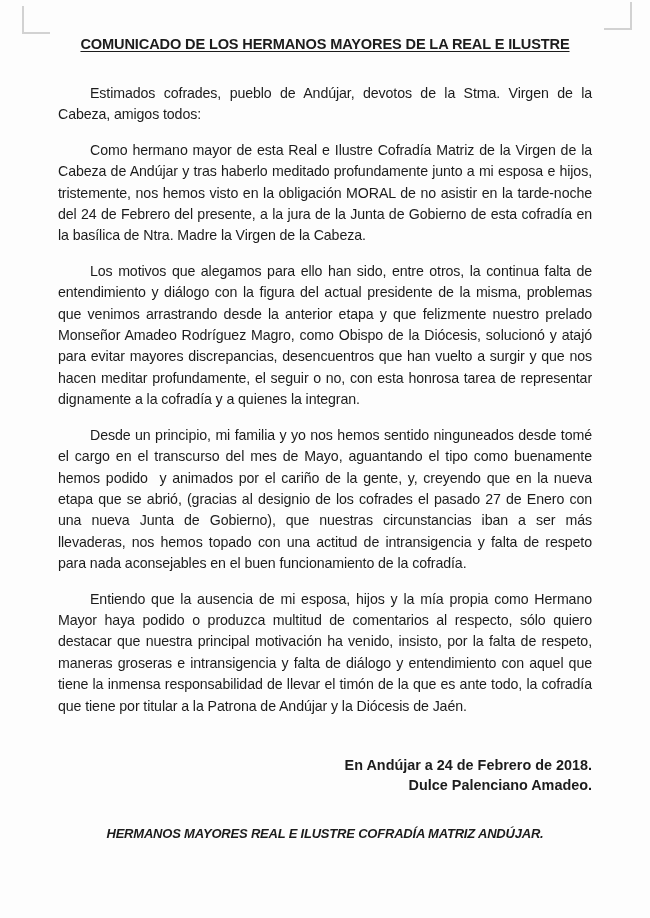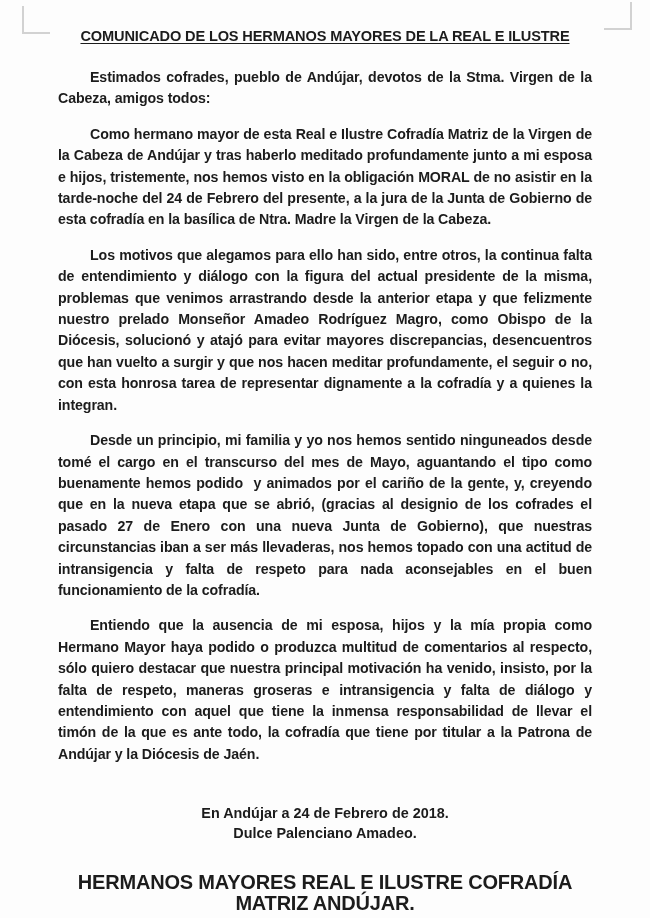--- a/index.html
+++ b/index.html
@@ -39,21 +39,21 @@
 
   .page {
     position: absolute;
     left: 58px;
     top: 0;
     width: 534px;
     height: 918px;
   }
 
   .doc-title {
-    margin: 4px;
+    margin: 12px;
     padding-top: 22px;
     font-size: 14.6px;
     font-weight: bold;
     line-height: 21px;
     text-align: center;
     letter-spacing: -0.15px;
   }
   .doc-title .title-line {
     display: block;
     text-decoration: underline;
@@ -66,28 +66,27 @@
   }
 
   p.para {
     margin: 0 0 14px 0;
     font-size: 14.2px;
     line-height: 21.4px;
     text-align: justify;
     text-indent: 32px;
     letter-spacing: -0.1px;
     white-space: pre-wrap;
-    font-weight: bold;
   }
   p.para:last-child {
     margin-bottom: 12px;
   }
 
   .signoff {
-    text-align: center;
+    text-align: right;
   }
   .signoff .place-date {
     margin: 0;
     padding-top: 26px;
     font-size: 14.4px;
     font-weight: bold;
     line-height: 21px;
   }
   .signoff .signer {
     margin: 0;
@@ -95,25 +94,26 @@
     font-weight: bold;
     line-height: 19.5px;
   }
   .signoff .signer.first {
     padding-top: 24px;
   }
 
   .closing-line {
     margin: 0;
     padding-top: 28px;
-    font-size: 20px;
+    font-size: 13px;
     font-weight: bold;
     line-height: 21px;
     text-align: center;
     letter-spacing: -0.2px;
+    font-style: italic;
   }
 </style>
 </head>
 <body>
 
 <div class="corner-mark tl"></div>
 <div class="corner-mark tr"></div>
 
 <div class="page">
 

